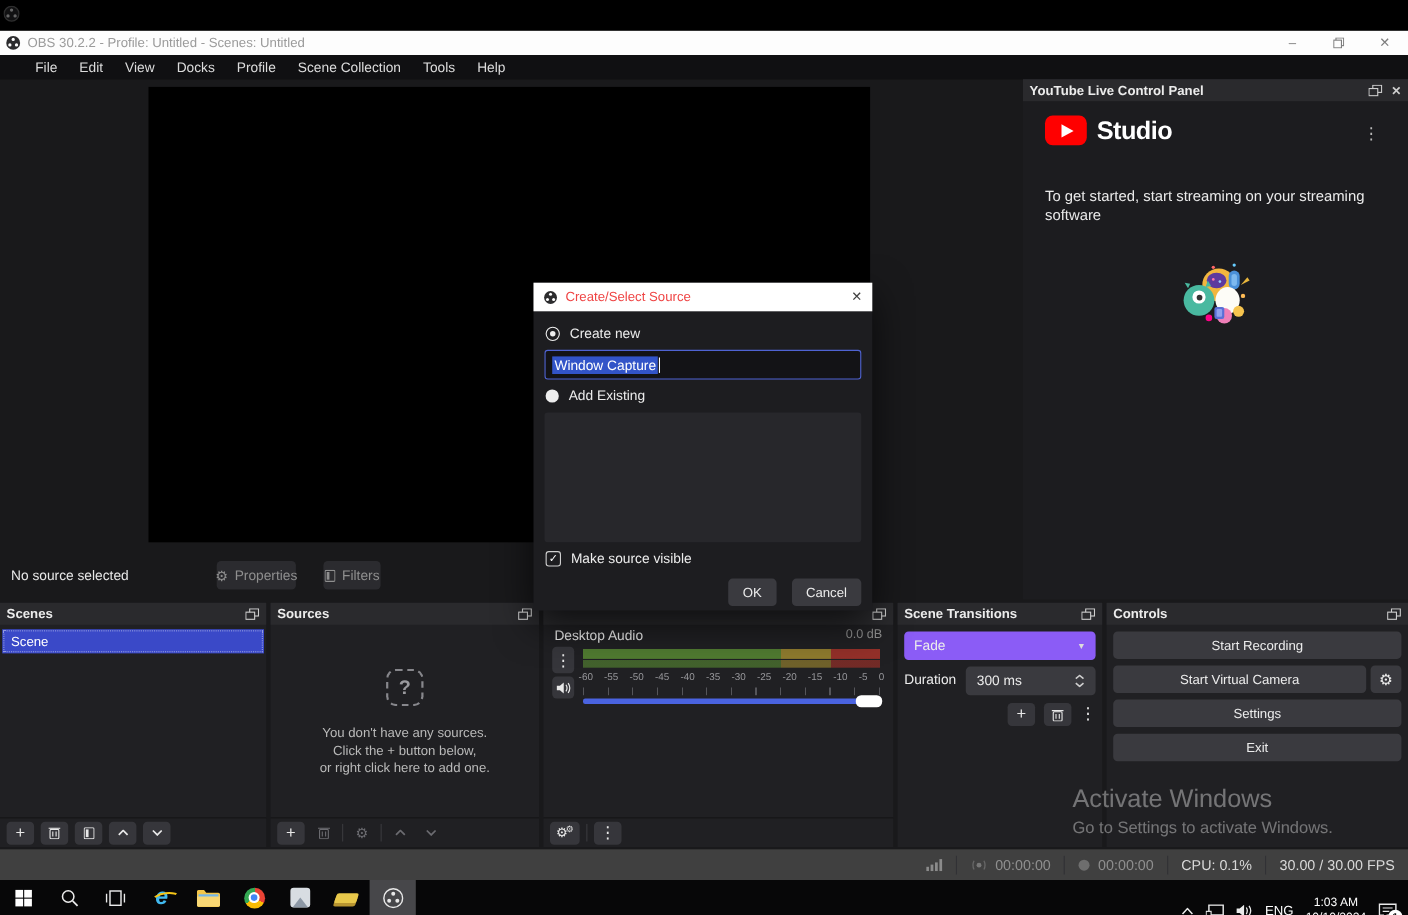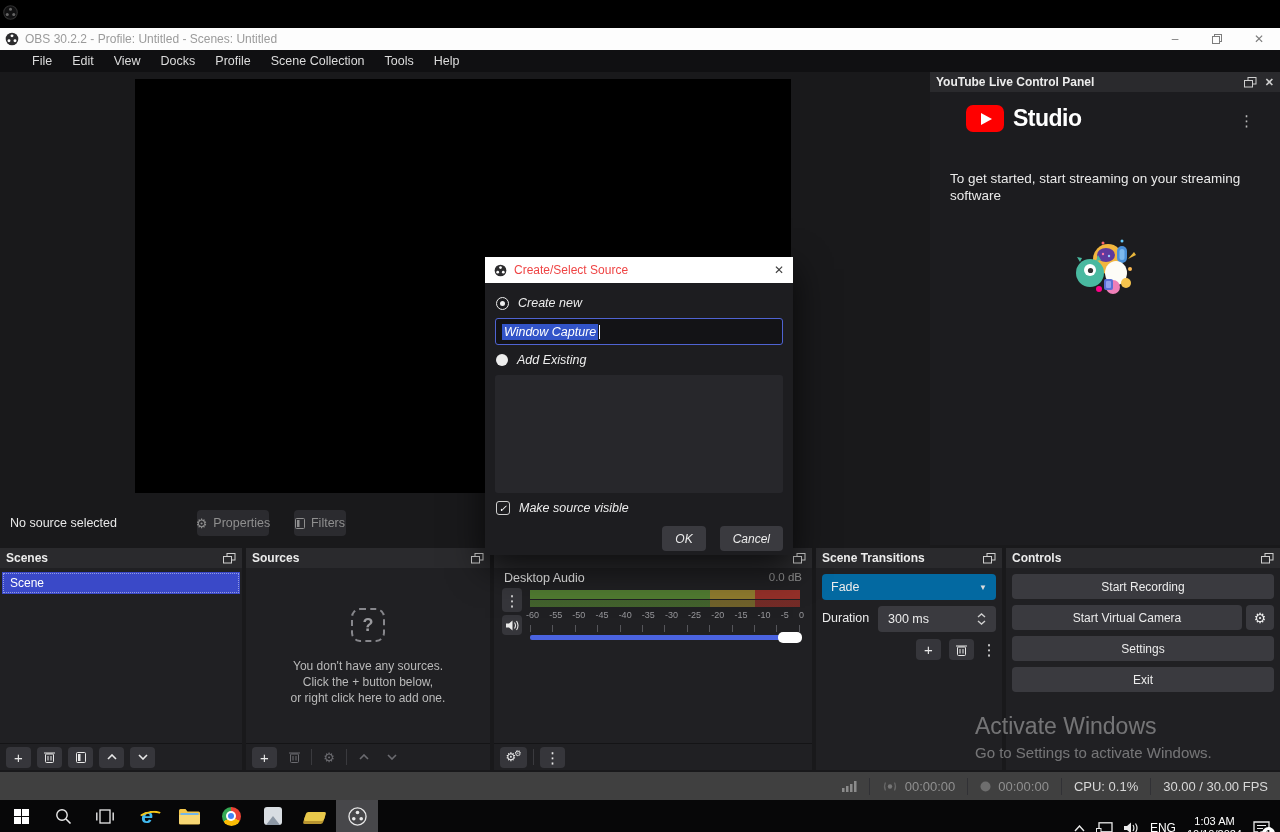--- a/index.html
+++ b/index.html
@@ -44,53 +44,53 @@
   .mx-name-row { position:absolute; left:10px; right:10px; top:23px; display:flex; font-size:12.5px; color:#ececec; }
   .mx-db { margin-left:auto; color:#8f8f8f; font-size:11.5px; }
   .meterbar { height:9px; background:linear-gradient(to right,#507b31 0 66.7%,#8f7b2e 66.7% 83.4%,#943029 83.4% 100%); }
   .meterbar2 { height:7px; margin-top:1px; opacity:.72; }
   .mx-ticks { left:32px; top:62px; width:278px; display:flex; justify-content:space-between; font-size:9px; color:#97979b; }
   .mx-tickmarks { left:36px; top:77px; width:270px; height:7px; background:repeating-linear-gradient(to right,#55555a 0 1px,transparent 1px 22.4px); }
   .mx-slider { left:36px; top:87px; width:270px; height:5px; background:#4a63e0; border-radius:2px; }
   .mx-handle { left:284px; top:84px; width:24px; height:11px; background:#fff; border-radius:5px; }
 
   
-  .combo { position:absolute; left:6px; top:26px; width:174px; height:26px; background:#0369a1; border-radius:4px; display:flex; align-items:center; padding:0 9px; font-size:12.5px; color:#ececec; }
+  .combo { position:absolute; left:6px; top:26px; width:174px; height:26px; background:#8b5cf6; border-radius:4px; display:flex; align-items:center; padding:0 9px; font-size:12.5px; color:#ececec; }
   .combo-arrow { margin-left:auto; font-size:8px; color:#dcdcdc; }
   .dur-label { position:absolute; left:6px; top:63px; font-size:12.5px; color:#ececec; }
   .spin { position:absolute; left:62px; top:58px; width:118px; height:26px; background:#3a3a3f; border-radius:4px; display:flex; align-items:center; padding:0 10px; font-size:12.5px; color:#ececec; }
   .spin-arrows { margin-left:auto; display:flex; flex-direction:column; gap:2px; }
   .tr-btns { position:absolute; left:6px; right:6px; top:91px; display:flex; justify-content:flex-end; align-items:center; gap:8px; }
 
   
   .controls-body { position:absolute; left:6px; right:6px; top:26px; display:flex; flex-direction:column; gap:6px; }
   .cbtn { background:#3a3a3f; border-radius:4px; height:25px; display:flex; align-items:center; justify-content:center; font-size:12px; color:#ececec; }
   .crow { display:flex; gap:4px; }
   .crow .cbtn { flex:1; }
   .cbtn-gear { flex:0 0 28px !important; font-size:14px; }
 
   .wm1 { left:975px; top:641px; font-size:23px; color:rgba(255,255,255,.38); z-index:20; }
   .wm2 { left:975px; top:672px; font-size:15px; color:rgba(255,255,255,.38); z-index:20; }
 
   
   .yt { left:930px; top:0; width:350px; height:473px; background:#1c1c1f; }
-  .yt-logo-row { position:absolute; left:36px; top:33px; display:flex; align-items:flex-end; gap:9px; }
+  .yt-logo-row { position:absolute; left:20px; top:33px; display:flex; align-items:flex-end; gap:9px; }
   .yt-play { width:38px; height:27px; background:#ff0000; border-radius:7px; display:flex; align-items:center; justify-content:center; }
   .yt-tri { width:0; height:0; border-left:11px solid #fff; border-top:6.5px solid transparent; border-bottom:6.5px solid transparent; margin-left:2px; }
   .yt-brand { font-size:23px; font-weight:bold; color:#fff; letter-spacing:-.5px; }
   .yt-dots { position:absolute; right:26px; top:40px; color:#b9b9b9; font-size:15px; letter-spacing:0; }
   .yt-msg { position:absolute; left:20px; top:98px; width:312px; font-size:13.5px; color:#eaeaea; line-height:17px; }
   .yt-art { position:absolute; left:140px; top:165px; }
 
   
   .dialog { left:485px; top:185px; width:308px; height:298px; background:#1d1d20; box-shadow:0 12px 34px rgba(0,0,0,.7); z-index:30; }
   .dlg-titlebar { height:26px; background:#fff; display:flex; align-items:center; padding:0 9px; gap:7px; }
   .dlg-title { font-size:12px; color:#ef4444; }
   .dlg-close { margin-left:auto; color:#414141; font-size:12px; }
-  .dlg-body { position:relative; height:272px; font-size:12.5px; color:#ececec;font-style:italic; }
+  .dlg-body { position:relative; height:272px; font-size:12.5px; color:#ececec; }
   .radio-row { position:absolute; left:11px; display:flex; align-items:center; gap:9px; }
   .radio-sel { width:13px; height:13px; border:1.5px solid #ededed; border-radius:50%; display:flex; align-items:center; justify-content:center; }
   .radio-dot { width:5px; height:5px; background:#ededed; border-radius:50%; }
   .radio-filled { width:12px; height:12px; background:#ededed; border-radius:50%; }
   .src-input { position:absolute; left:10px; right:10px; top:35px; height:27px; background:#131316; border:1px solid #4f63d2; border-radius:3px; display:flex; align-items:center; padding:0 6px; }
   .sel-text { background:#3254c8; color:#fff; padding:1px 2px; }
   .caret { width:1px; height:14px; background:#fff; display:inline-block; margin-left:1px; }
   .listbox { position:absolute; left:10px; right:10px; top:92px; height:118px; background:#27272b; border-radius:3px; }
   .chk-row { position:absolute; left:11px; top:218px; display:flex; align-items:center; gap:9px; }
   .checkbox { width:14px; height:14px; border:1px solid #cfcfcf; border-radius:3px; display:flex; align-items:center; justify-content:center; font-size:10px; color:#fff; }

